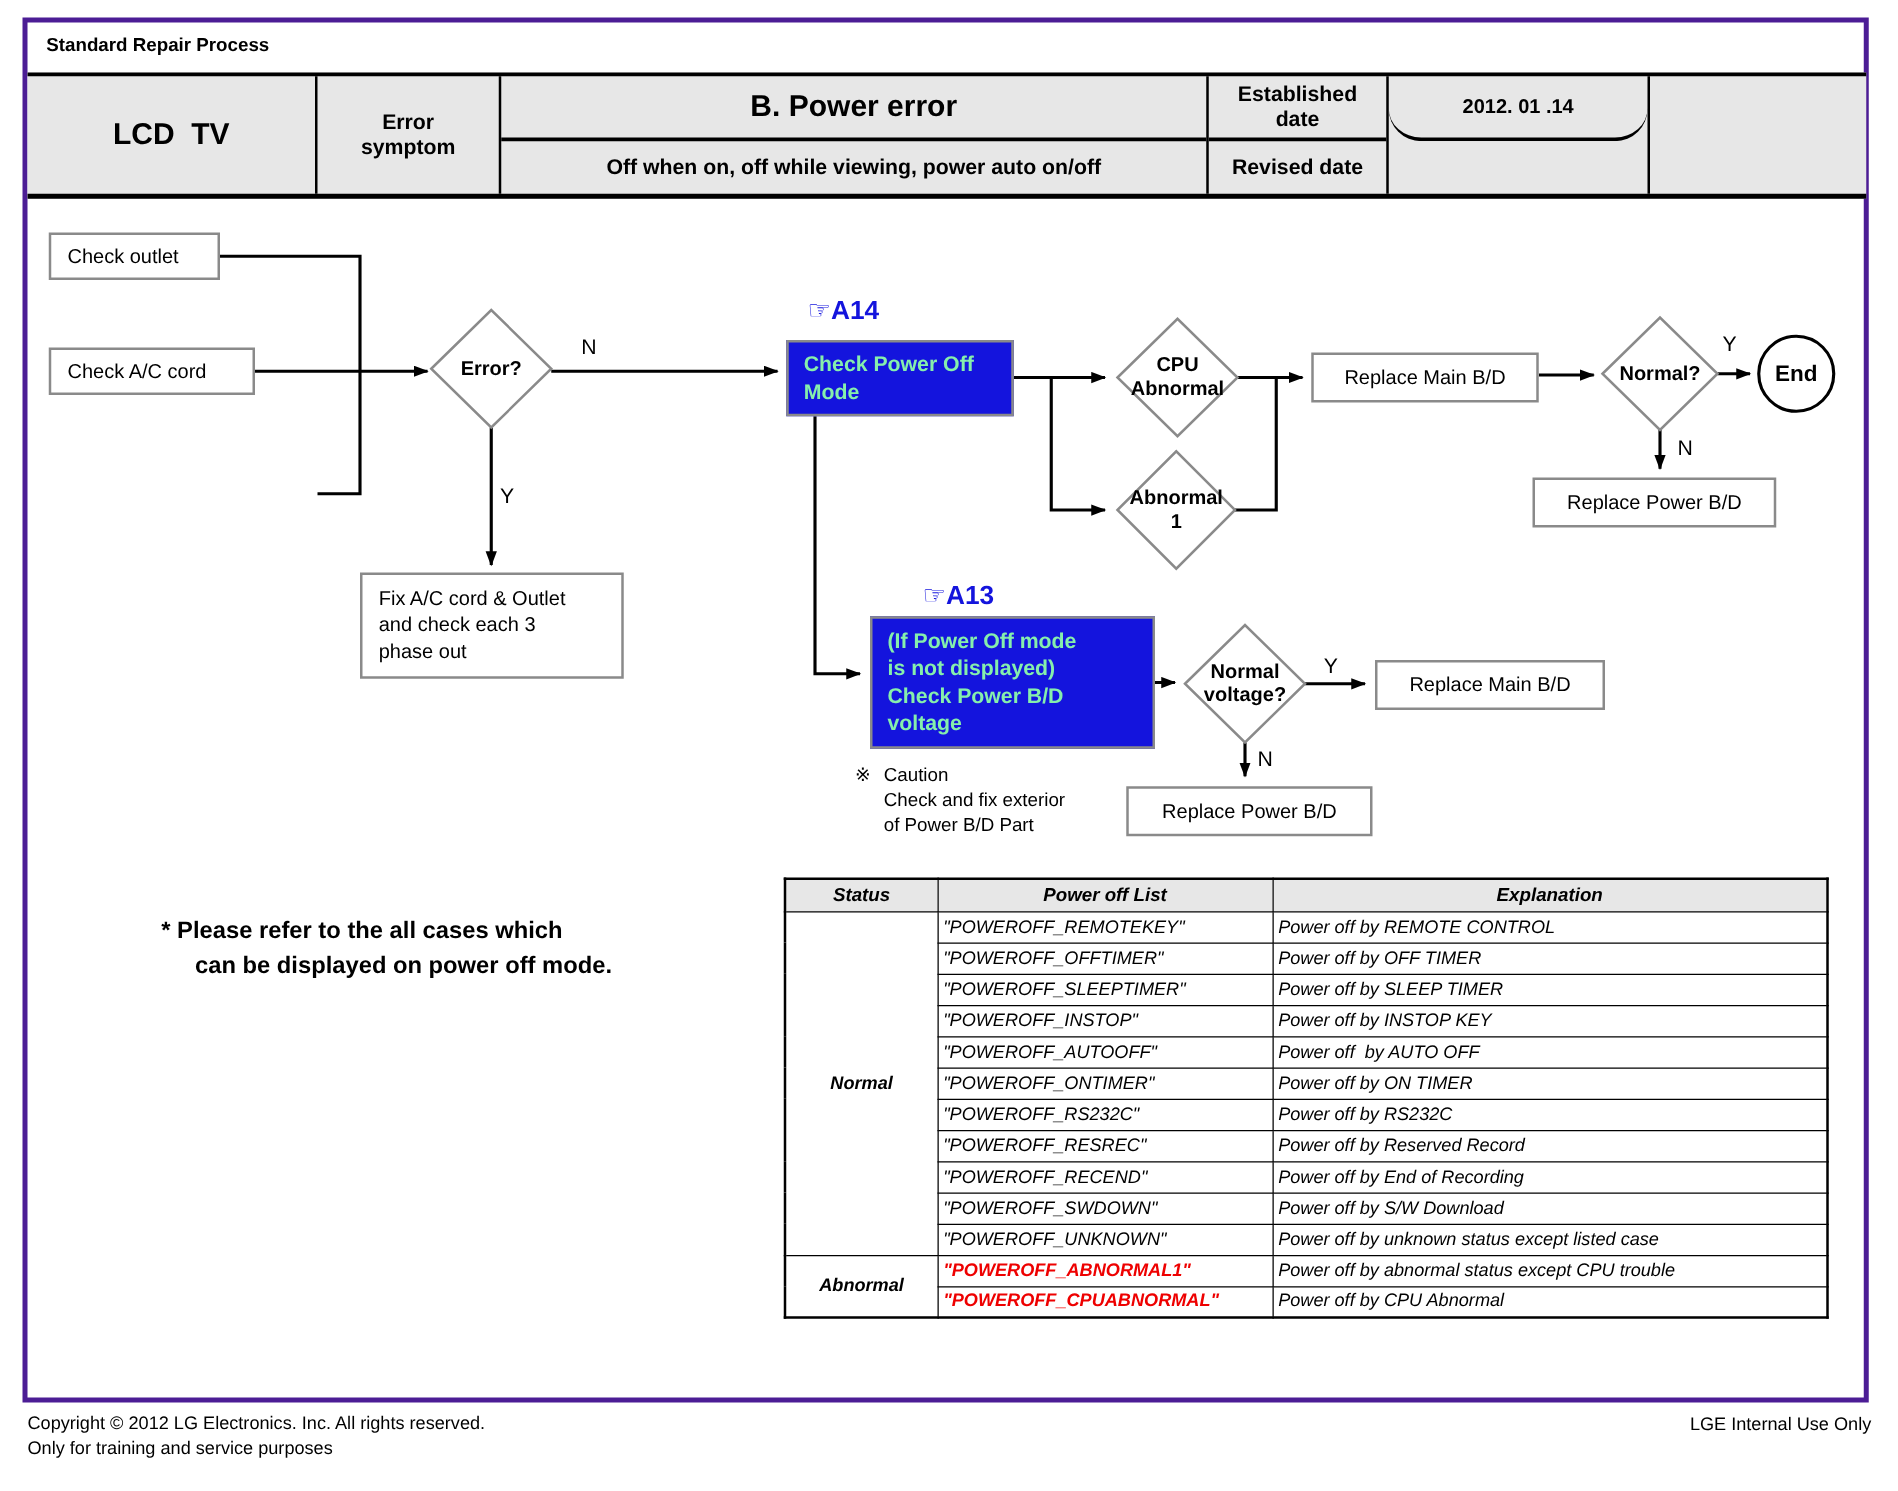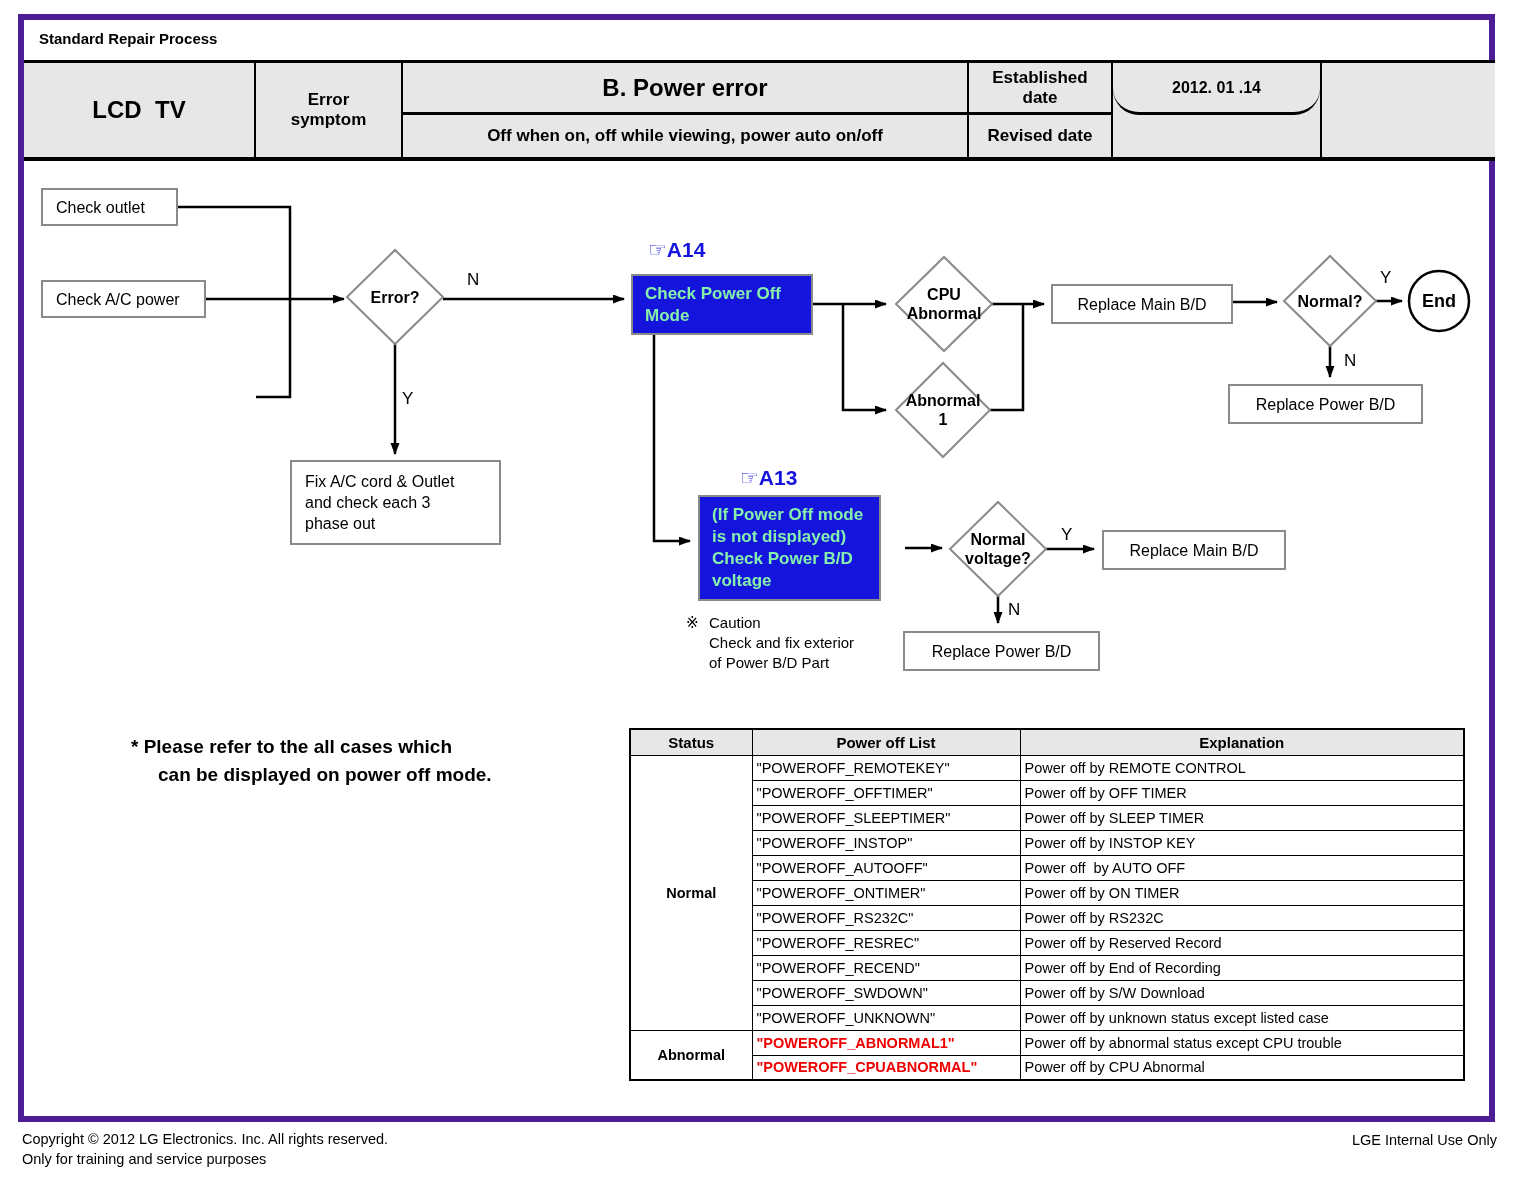--- a/index.html
+++ b/index.html
@@ -4,21 +4,21 @@
 <style>
   :root{
     --accent_blue:#1414dd;
     --alert_red:#ee0000;
     --header_gray:#e7e7e7;
     --box_border_gray:#8a8a8a;
   }
   html,body{margin:0;padding:0;background:#fff;}
   body{font-family:"Liberation Sans","DejaVu Sans",sans-serif;color:#000;}
   #page{position:relative;width:1518px;height:1193px;background:#fff;overflow:hidden;}
-  #frame{position:absolute;left:18px;top:14px;width:1477px;height:1108px;border:6px solid #4c1d95;box-sizing:border-box;}
+  #frame{position:absolute;left:18px;top:14px;width:1477px;height:1108px;border:4px solid #4c1d95;box-sizing:border-box;}
   .abs{position:absolute;}
   .pre{white-space:pre;}
   
   #strip-label{left:15px;top:10px;font-size:15px;font-weight:bold;}
   
   #header-block{left:0;top:40px;width:1471px;height:101px;background:var(--header_gray);
     border-top:3px solid #000;border-bottom:4px solid #000;box-sizing:border-box;display:flex;}
   .hcell{border-right:2px solid #000;box-sizing:border-box;display:flex;align-items:center;justify-content:center;text-align:center;}
   .hcol{display:flex;flex-direction:column;border-right:2px solid #000;box-sizing:border-box;}
   .hrow-top{height:52px;border-bottom:3px solid #000;box-sizing:border-box;display:flex;align-items:center;justify-content:center;text-align:center;}
@@ -102,34 +102,34 @@
         <polygon points="323,277 371,230 419,277 371,324"></polygon>
         <polygon points="872,284 920,237 968,284 920,331"></polygon>
         <polygon points="872,390 919,343 966,390 919,437"></polygon>
         <polygon points="1260,281 1306,236 1352,281 1306,326"></polygon>
         <polygon points="926,529 974,482 1022,529 974,576"></polygon>
       </g>
       <circle cx="1415" cy="281" r="30" fill="#fff" stroke="#000" stroke-width="2.5"></circle>
     </svg>
 
     <div class="abs fbox padded" style="left:17px;top:168px;width:137px;height:38px;">Check outlet</div>
-    <div class="abs fbox padded" style="left:17px;top:260px;width:165px;height:38px;">Check A/C power</div>
+    <div class="abs fbox padded" style="left:17px;top:260px;width:165px;height:38px;">Check A/C cord</div>
     <div class="abs fbox padded pre" style="left:266px;top:440px;width:211px;height:85px;">Fix A/C cord &amp; Outlet
 and check each 3
 phase out</div>
     <div class="abs fbox centered" style="left:1027px;top:264px;width:182px;height:40px;">Replace Main B/D</div>
     <div class="abs fbox centered" style="left:1204px;top:364px;width:195px;height:40px;">Replace Power B/D</div>
     <div class="abs fbox centered" style="left:1078px;top:510px;width:184px;height:40px;">Replace Main B/D</div>
     <div class="abs fbox centered" style="left:879px;top:611px;width:197px;height:40px;">Replace Power B/D</div>
 
     <div class="abs reflabel" style="left:624px;top:218px;">☞A14</div>
     <div class="abs bluebox pre" style="left:607px;top:254px;width:182px;height:61px;">Check Power Off
 Mode</div>
     <div class="abs reflabel" style="left:716px;top:446px;">☞A13</div>
-    <div class="abs bluebox pre" style="left:674px;top:475px;width:183px;height:106px;">(If Power Off mode
+    <div class="abs bluebox pre" style="left:674px;top:475px;width:228px;height:106px;">(If Power Off mode
 is not displayed)
 Check Power B/D
 voltage</div>
 
     <div class="abs dlabel" style="left:321px;top:268px;">Error?</div>
     <div class="abs dlabel pre" style="left:870px;top:265px;">CPU
 Abnormal</div>
     <div class="abs dlabel pre" style="left:869px;top:371px;">Abnormal
 1</div>
     <div class="abs dlabel" style="left:1256px;top:272px;">Normal?</div>
@@ -145,21 +145,21 @@
     <div class="abs branch" style="left:984px;top:580px;">N</div>
 
     <div class="abs caution" style="left:662px;top:593px;">※</div>
     <div class="abs caution pre" style="left:685px;top:593px;">Caution
 Check and fix exterior
 of Power B/D Part</div>
 
     <div class="abs note" style="left:107px;top:716px;">*  Please refer to the all cases which</div>
     <div class="abs note" style="left:134px;top:744px;">can be displayed on power off mode.</div>
 
-    <table id="poweroff-table" class="abs" style="left:605px;top:708px;">
+    <table id="poweroff-table" class="abs" style="left:605px;top:684px;font-style:italic;">
       <colgroup>
           <col style="width:122px;">
           <col style="width:268px;">
           <col style="width:444px;">
         </colgroup>
       <tbody>
           <tr>
         <th>Status</th>
         <th>Power off List</th>
         <th>Explanation</th>

